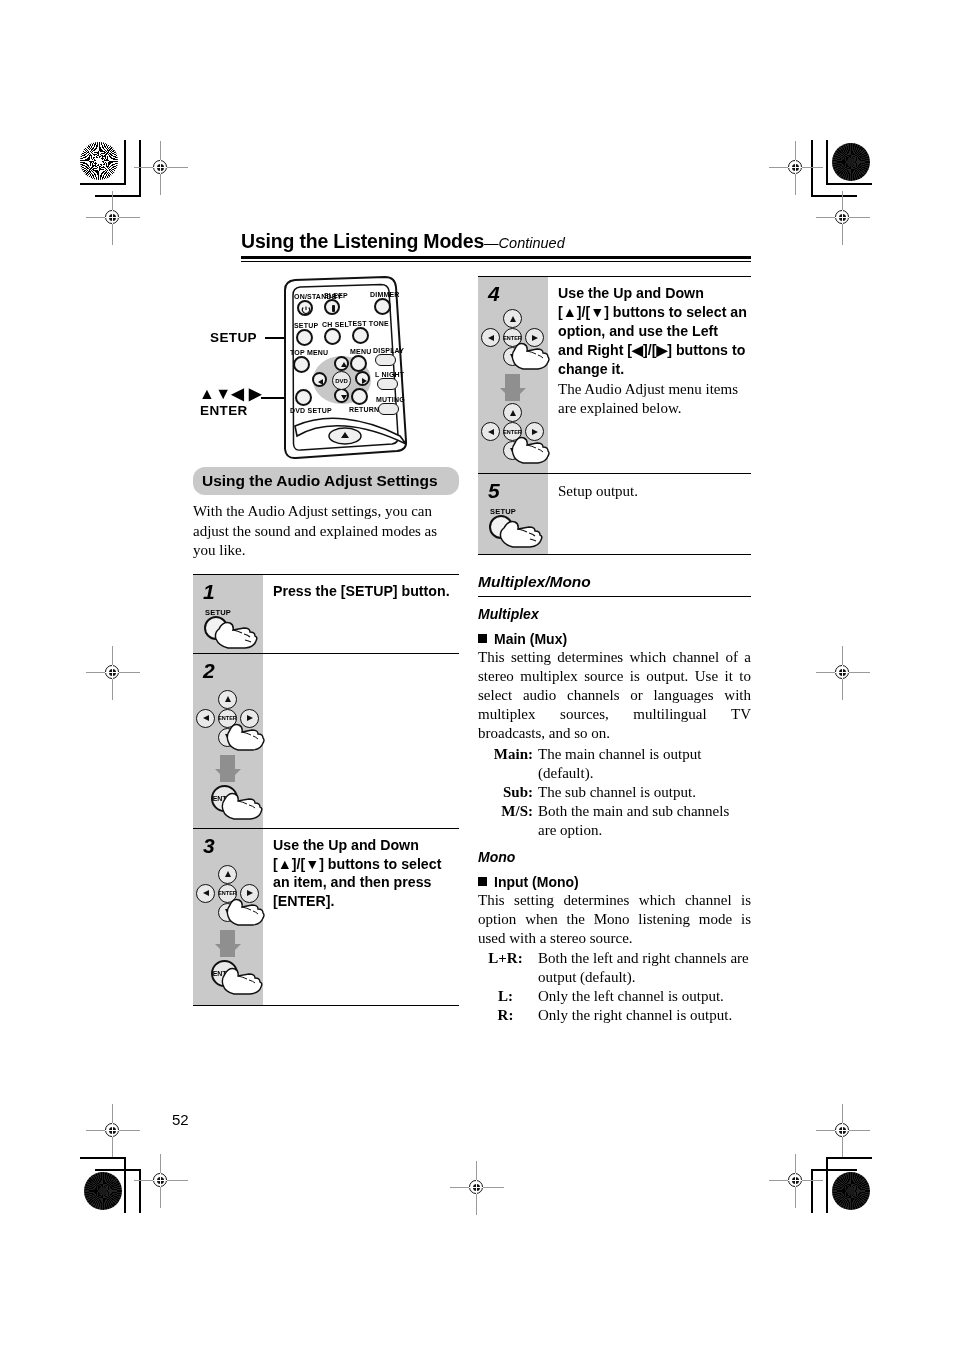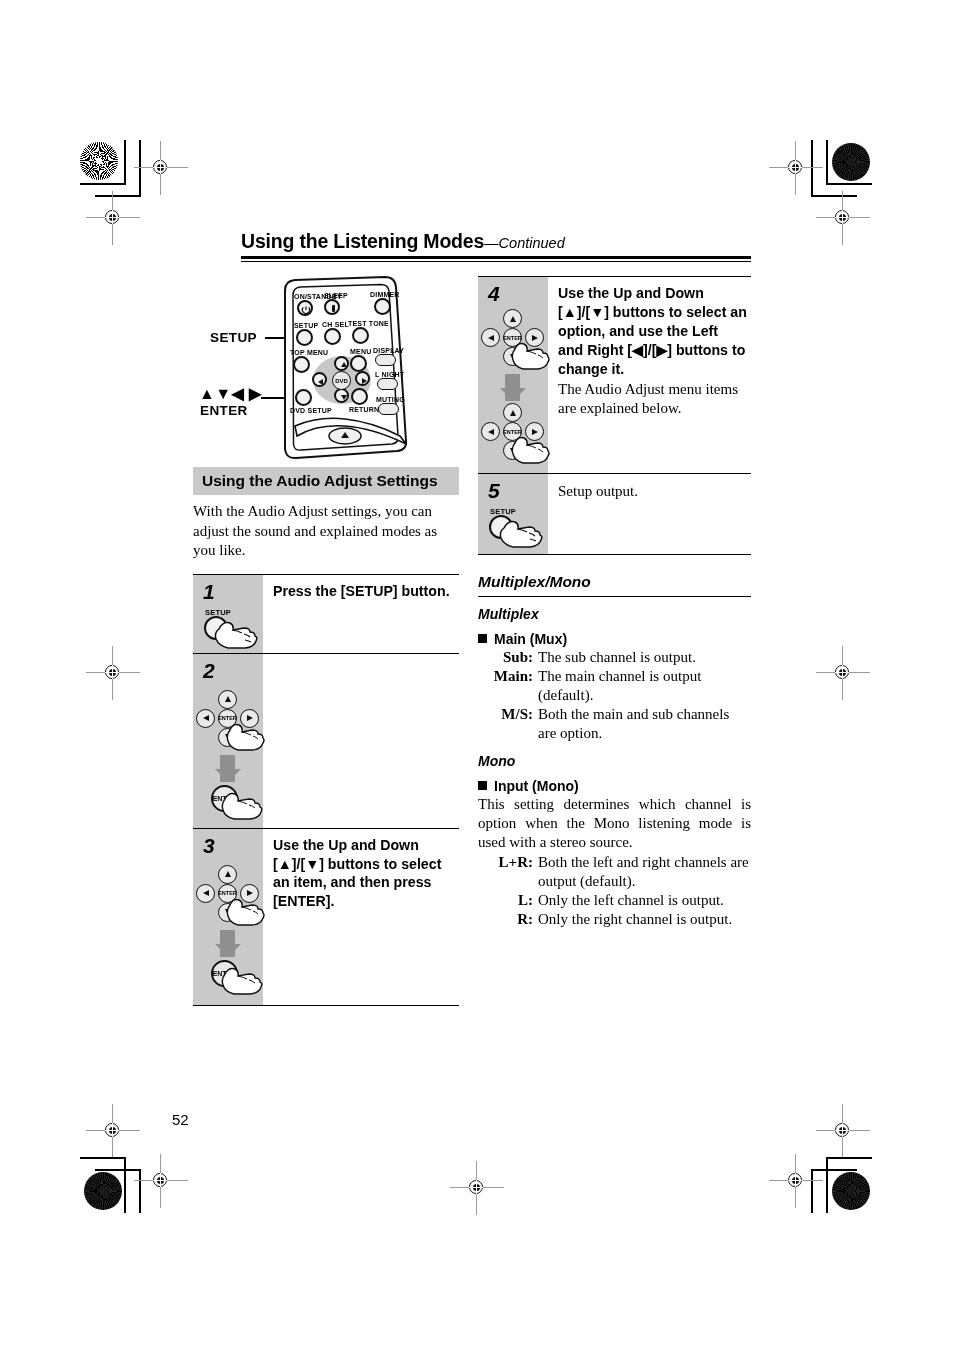--- a/index.html
+++ b/index.html
@@ -107,20 +107,21 @@
   .leaderline { position: absolute; height: 1.4px; background: #000; }
 
   
   .sectionbar {
     background: #c9c9c9;
     font-family: "Liberation Sans", sans-serif;
     font-weight: bold;
     font-size: 15.5px;
     padding: 5px 0 5px 9px;
     margin-top: 6px;
+    border-radius: 12px;
   }
   .sectionbody {
     font-size: 15px;
     line-height: 1.30;
     margin-top: 7px;
     text-align: left;
   }
 
   
   .steps { margin-top: 13px; border-top: 1.6px solid #000; }
@@ -275,21 +276,21 @@
     line-height: 1.27;
   }
   .mm-def .term {
     font-weight: bold;
     text-align: right;
     flex: 0 0 auto;
     padding-right: 5px;
   }
   .mm-def .desc { flex: 1 1 auto; }
   .mm-def.w-main .term { width: 55px; }
-  .mm-def.w-lr .term { width: 55px; }
+  .mm-def.w-lr .term { width: 55px; text-align: center; }
 
   .pagenum {
     position: absolute;
     left: 172px;
     top: 1111px;
     font-family: "Liberation Sans", sans-serif;
     font-size: 15px;
   }
 </style>
 </head>
@@ -696,28 +697,29 @@
         </div>
       </div>
 
       <div class="mm-title">Multiplex/Mono</div>
       <div class="mm-rule"></div>
 
       <div class="mm-sub">Multiplex</div>
       <div class="mm-item">
         <span class="sq"></span><span>Main (Mux)</span>
       </div>
+      <div class="mm-para">This setting determines which channel of a stereo multiplex source is output. Use it to select audio channels or languages with multiplex sources, multilingual TV broadcasts, and so on.</div>
       <div class="mm-defs">
+        <div class="mm-def w-main">
+          <span class="term">Main:</span>
+          <span class="desc">The main channel is output (default).</span>
+        </div>
         <div class="mm-def w-main">
           <span class="term">Sub:</span>
           <span class="desc">The sub channel is output.</span>
-        </div>
-        <div class="mm-def w-main">
-          <span class="term">Main:</span>
-          <span class="desc">The main channel is output (default).</span>
         </div>
         <div class="mm-def w-main">
           <span class="term">M/S:</span>
           <span class="desc">Both the main and sub channels are option.</span>
         </div>
       </div>
 
       <div class="mm-sub">Mono</div>
       <div class="mm-item">
         <span class="sq"></span><span>Input (Mono)</span>

